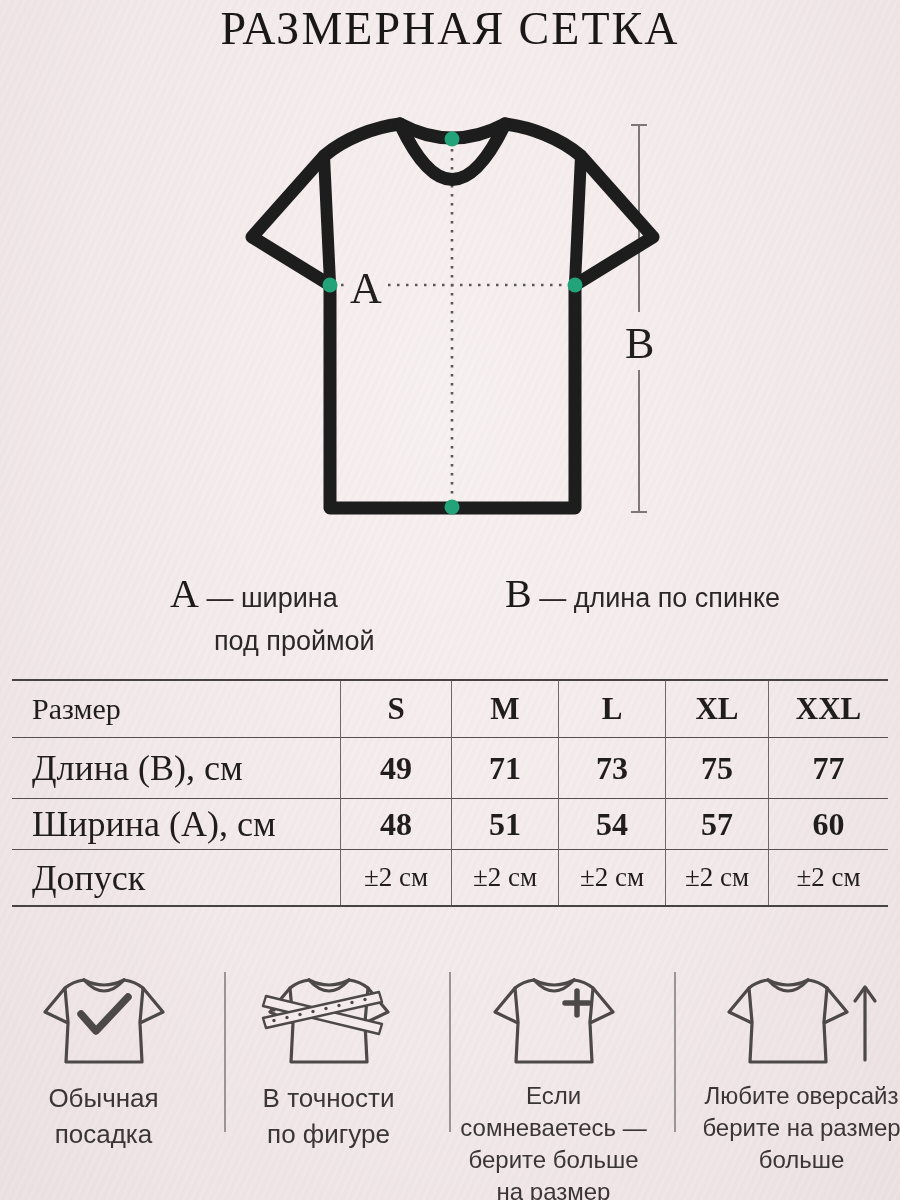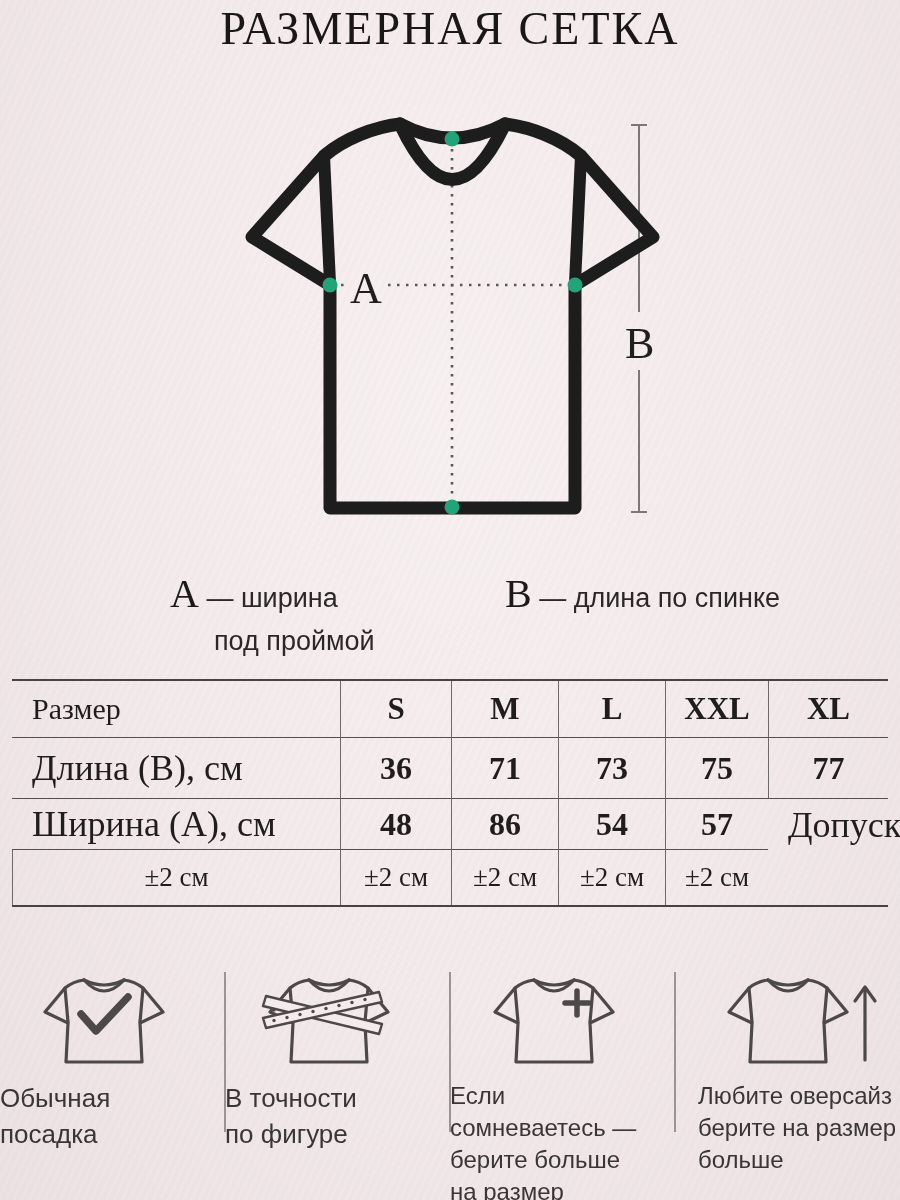--- a/index.html
+++ b/index.html
@@ -46,21 +46,21 @@
   .cell{display:flex;align-items:center;justify-content:center;
         border-bottom:1.6px solid #55504f;}
   .cell.last-row{border-bottom:none;}
   .cell.vline{border-left:1.4px solid #6e6868;}
   .cell.lbl{justify-content:flex-start;padding-left:20px;font-size:36px;}
   .cell.hdr-first{justify-content:flex-start;padding-left:20px;font-size:30px;}
   .cell.hdr{font-size:31px;font-weight:bold;}
   .cell.num{font-size:32px;font-weight:bold;}
   .cell.tol{font-size:27px;}
   
-  .fit-section{position:absolute;top:960px;width:207px;height:235px;}
+  .fit-section{position:absolute;top:960px;width:207px;height:235px;text-align:center;}
   .fit-icon{display:block;margin:10px auto 0;}
   .icon-stroke{fill:none;stroke:#4d4949;stroke-width:3.2;stroke-linejoin:round;stroke-linecap:round;}
   .icon-bold{fill:none;stroke:#4d4949;stroke-width:7.5;stroke-linejoin:round;stroke-linecap:round;}
   .icon-med{fill:none;stroke:#4d4949;stroke-width:5.5;stroke-linecap:round;}
   .band{fill:#f4ebec;stroke:#4d4949;stroke-width:2.4;stroke-linejoin:round;}
   .caption{margin-top:10px;font-family:"Liberation Sans","DejaVu Sans",sans-serif;color:#3a3637;}
   .caption.big{font-size:26px;line-height:36px;}
   .caption.small{font-size:24px;line-height:32px;}
   .divider{position:absolute;top:972px;width:1.5px;height:160px;background:#9b9495;}
 </style>
@@ -113,35 +113,36 @@
   <div class="legend legend-b">
     <span class="lg-letter">В</span>
     <span>— длина по спинке</span>
   </div>
 
   <div class="size-table">
     <div class="cell hdr-first">Размер</div>
     <div class="cell hdr vline">S</div>
     <div class="cell hdr vline">M</div>
     <div class="cell hdr vline">L</div>
+    <div class="cell hdr vline">XL</div>
     <div class="cell hdr vline">XXL</div>
-    <div class="cell hdr vline">XL</div>
 
     <div class="cell lbl">Длина (В), см</div>
-    <div class="cell num vline">36</div>
+    <div class="cell num vline">49</div>
     <div class="cell num vline">71</div>
     <div class="cell num vline">73</div>
     <div class="cell num vline">75</div>
     <div class="cell num vline">77</div>
 
     <div class="cell lbl">Ширина (А), см</div>
     <div class="cell num vline">48</div>
-    <div class="cell num vline">86</div>
+    <div class="cell num vline">51</div>
     <div class="cell num vline">54</div>
     <div class="cell num vline">57</div>
+    <div class="cell num vline">60</div>
 
     <div class="cell lbl last-row">Допуск</div>
     <div class="cell tol vline last-row">±2 см</div>
     <div class="cell tol vline last-row">±2 см</div>
     <div class="cell tol vline last-row">±2 см</div>
     <div class="cell tol vline last-row">±2 см</div>
     <div class="cell tol vline last-row">±2 см</div>
   </div>
 
   <svg width="0" height="0" style="position:absolute" aria-hidden="true">

